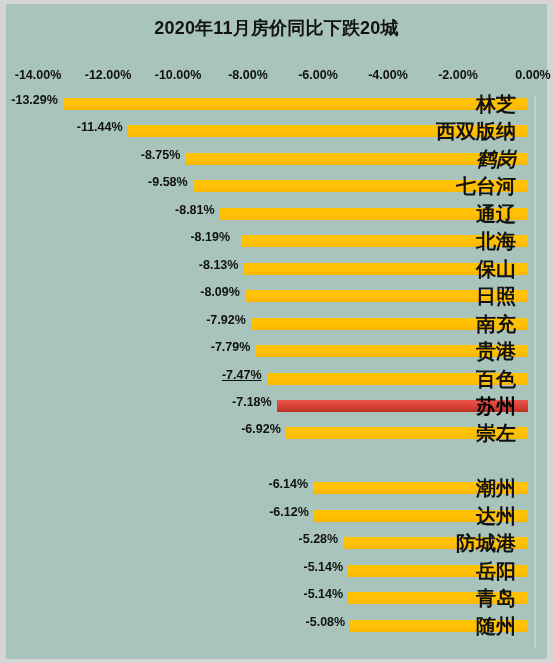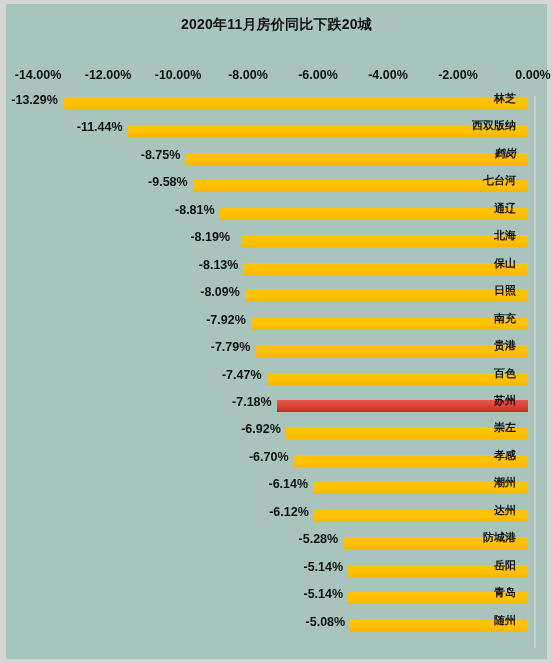--- a/index.html
+++ b/index.html
@@ -13,21 +13,21 @@
     position:absolute;
     left:6px; top:4px;
     width:541px; height:655px;
     background:#a9c4bd;
   }
   #chart-title{
     position:absolute;
     left:0; top:12px;
     width:541px;
     text-align:center;
-    font-size:14px;
+    font-size:18px;
     font-weight:bold;
     color:#121212;
     letter-spacing:0.2px;
     white-space:nowrap;
   }
   #axis-row{
     position:absolute;
     left:0; top:64px;
     width:475px; height:20px;
   }
@@ -76,21 +76,21 @@
     font-weight:bold;
     color:#111;
     white-space:nowrap;
     text-align:right;
     transform:translateX(-100%);
     padding-right:5px;
   }
   .bar-label{
     position:absolute;
     top:-1px;
-    font-size:11px;
+    font-size:20px;
     font-weight:bold;
     color:#111;
     white-space:nowrap;
     transform:translateX(-100%);
     padding-right:17px;
   }
   .bar-label.highlight-label{ color:#000000; }
 </style>
 </head>
 <body>
@@ -157,38 +157,33 @@
         <div class="bar-value" style="left: 244.8px;">-7.92%</div>
         <div class="bar-label" style="left: 527px;">南充</div>
       </div>
       <div class="bar-row" style="top: 247.05px;">
         <div class="bar normal" style="left: 249.35px; width: 272.65px;"></div>
         <div class="bar-value" style="left: 249.35px;">-7.79%</div>
         <div class="bar-label" style="left: 527px;">贵港</div>
       </div>
       <div class="bar-row" style="top: 274.5px;">
         <div class="bar normal" style="left: 260.55px; width: 261.45px;"></div>
-        <div class="bar-value" style="left: 260.55px;">-7.47%</div>
+        <div class="bar-value" style="left: 260.55px; text-decoration: underline;">-7.47%</div>
         <div class="bar-label" style="left: 527px;">百色</div>
       </div>
       <div class="bar-row" style="top: 301.95px;">
         <div class="bar highlight" style="left: 270.7px; width: 251.3px;"></div>
         <div class="bar-value" style="left: 270.7px;">-7.18%</div>
         <div class="bar-label highlight-label" style="left: 527px;">苏州</div>
       </div>
       <div class="bar-row" style="top: 329.4px;">
         <div class="bar normal" style="left: 279.8px; width: 242.2px;"></div>
         <div class="bar-value" style="left: 279.8px;">-6.92%</div>
         <div class="bar-label" style="left: 527px;">崇左</div>
       </div>
-      <div class="bar-row" style="top: 356.85px;">
-        <div class="bar normal" style="left: 287.5px; width: 234.5px;"></div>
-        <div class="bar-value" style="left: 287.5px;">-6.70%</div>
-        <div class="bar-label" style="left: 527px;">孝感</div>
-      </div>
       <div class="bar-row" style="top: 384.3px;">
         <div class="bar normal" style="left: 307.1px; width: 214.9px;"></div>
         <div class="bar-value" style="left: 307.1px;">-6.14%</div>
         <div class="bar-label" style="left: 527px;">潮州</div>
       </div>
       <div class="bar-row" style="top: 411.75px;">
         <div class="bar normal" style="left: 307.8px; width: 214.2px;"></div>
         <div class="bar-value" style="left: 307.8px;">-6.12%</div>
         <div class="bar-label" style="left: 527px;">达州</div>
       </div>

